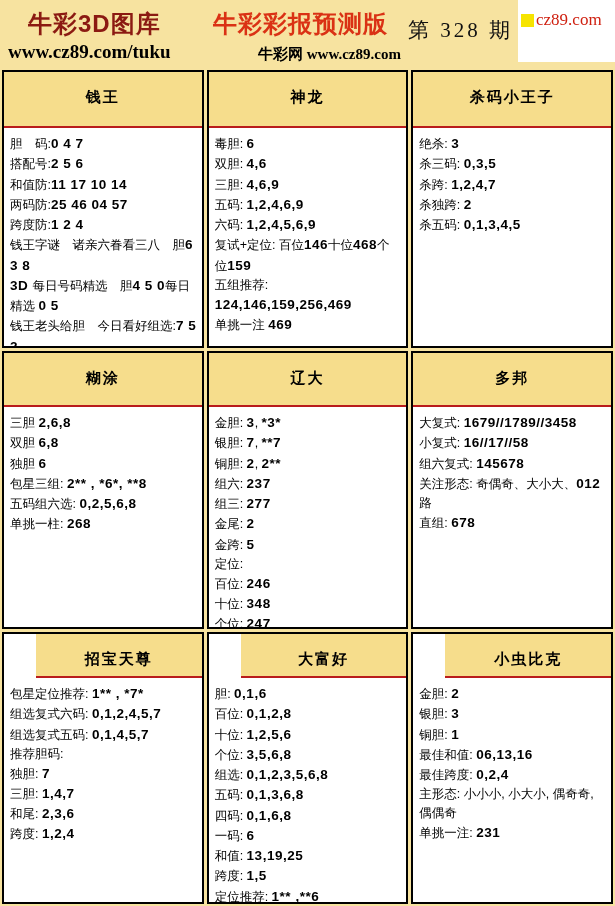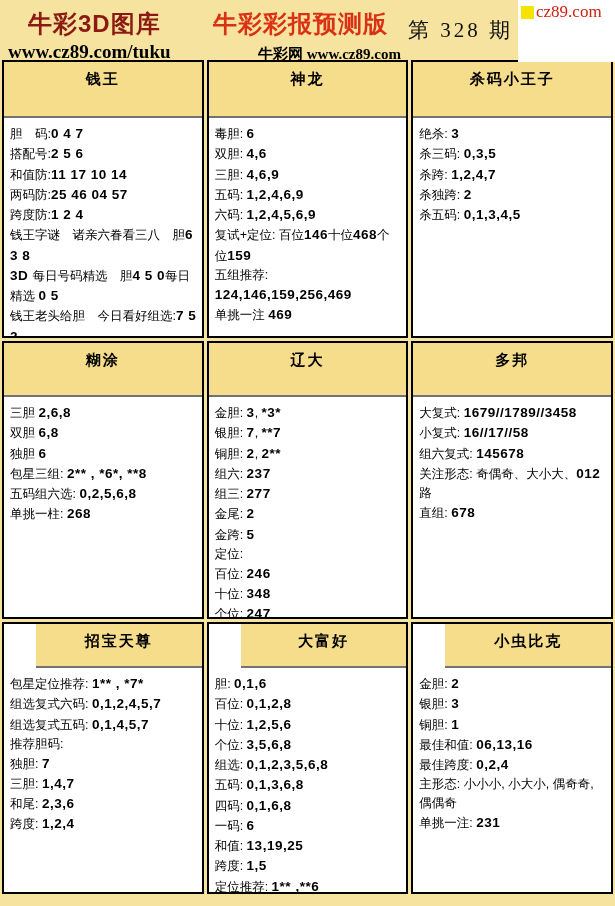--- a/index.html
+++ b/index.html
@@ -4,44 +4,44 @@
 <style>
   * { margin:0; padding:0; box-sizing:border-box; }
   html,body { background:#f7e3a0; }
   .page {
     position:relative; width:615px; height:906px;
     background:#f7e3a0; overflow:hidden;
     font-family:"Liberation Sans","DejaVu Sans",sans-serif;
     color:#000;
   }
   
-  .masthead { position:relative; height:60px;border-radius:23px; }
+  .masthead { position:relative; height:70px;border-radius:23px; }
   .site-title { position:absolute; left:28px; top:8px; font-size:24px; font-weight:bold; color:#8b1a12; letter-spacing:1px; }
   .edition-title { position:absolute; left:213px; top:8px; font-size:24px; font-weight:bold; color:#da3114; letter-spacing:1px; }
   .issue-no { position:absolute; left:408px; top:16px; font-size:21px; color:#111; letter-spacing:3px; font-family:"Liberation Serif","DejaVu Serif",serif; }
   .url-left { position:absolute; left:8px; top:41px; font-size:19px; font-weight:bold; font-family:"Liberation Serif","DejaVu Serif",serif; }
   .url-center { position:absolute; left:258px; top:45px; font-size:15px; font-weight:bold; font-family:"Liberation Serif","DejaVu Serif",serif; }
   .logo-box {
     position:absolute; right:0; top:0; width:97px; height:62px;
     background:#fff; display:flex; align-items:flex-start; justify-content:flex-start;
-    padding:2px 3px;
+    padding:10px 3px;
   }
   .logo-square { display:inline-block; width:13px; height:13px; background:#f6e400; margin:4px 2px 0 0; }
   .logo-text { font-size:17px; color:#cf2010; font-family:"Liberation Serif","DejaVu Serif",serif; }
   
   .grid {
     display:grid; grid-template-columns:1fr 1fr 1fr;
     grid-template-rows:278px 278px 272px;
     gap:3px; padding:0 2px 2px 2px;
   }
   .cell { border:2px solid #000; background:#fff; display:flex; flex-direction:column; }
   .cell-header {
-    background:#f6dd8c; border-bottom:2px solid #737373;
+    background:#f6dd8c; border-bottom:2px solid #b91c1c;
     text-align:center; font-weight:bold; font-size:15px;
-    padding-top:8px; letter-spacing:2px;
+    padding-top:16px; letter-spacing:2px;
   }
   .r1 .cell-header { height:56px; }
   .r2 .cell-header { height:54px; }
   .r3 .cell-header { height:44px;margin-left:32px; }
   .cell-body {
     flex:1; background:#fff; padding:6px 5px 0 6px;
     font-size:12.5px; line-height:1.5; overflow:hidden;
   }
   .line { min-height:14px; }
   .seg-b { font-weight:bold; font-size:13.5px; letter-spacing:0.5px; }

